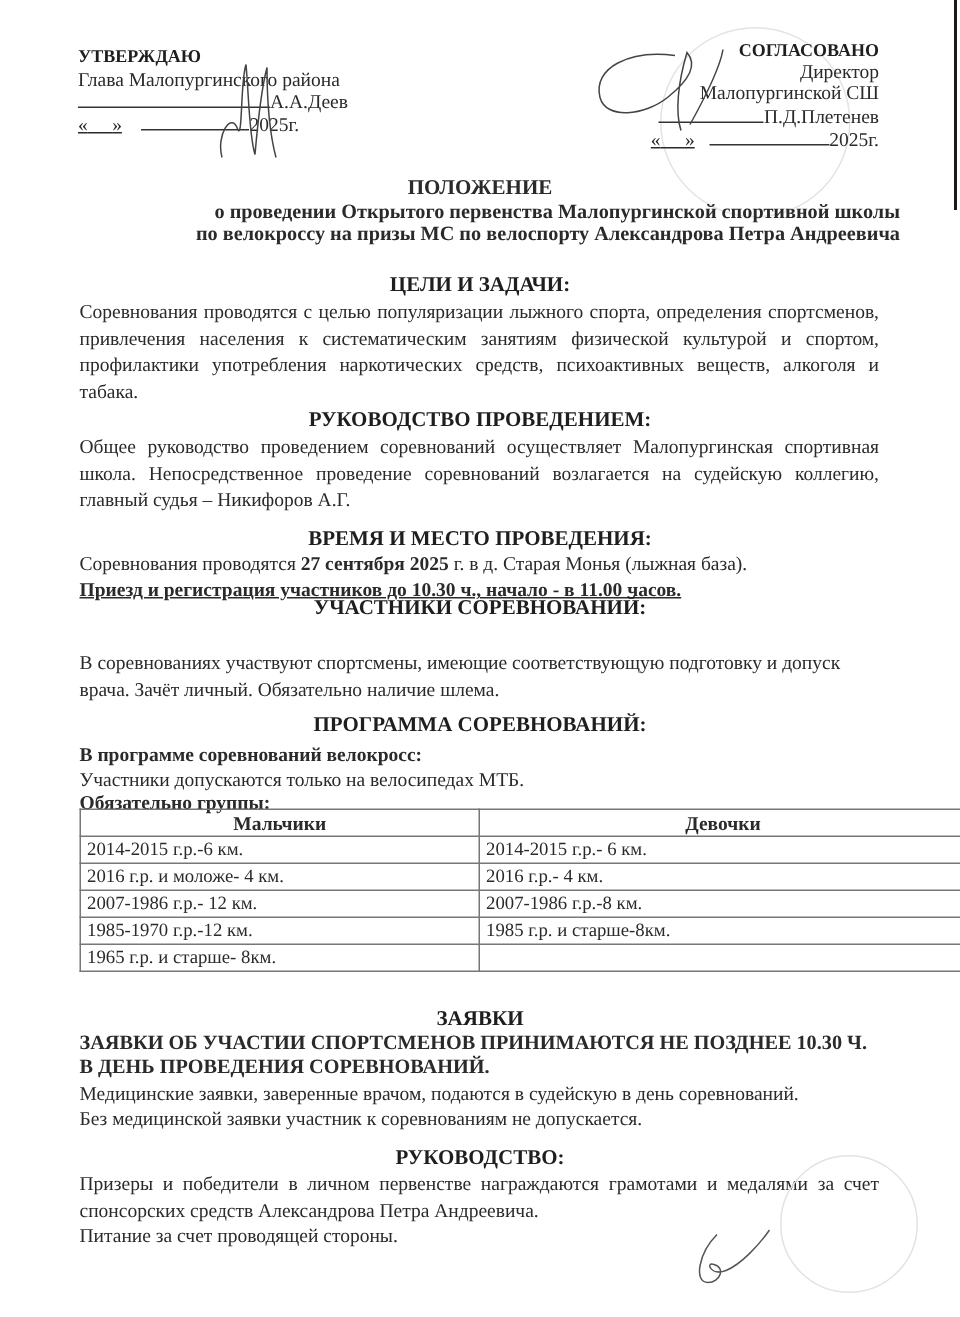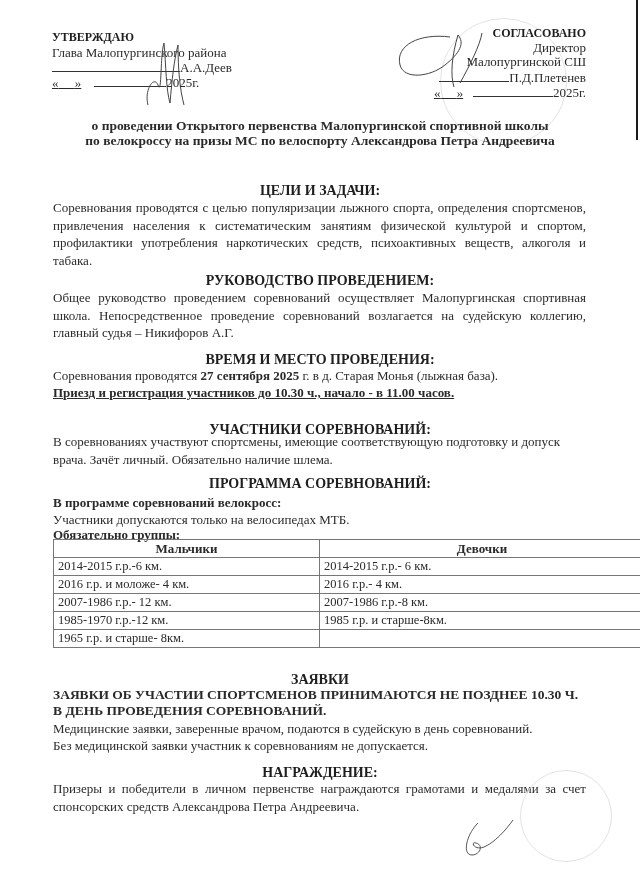--- a/index.html
+++ b/index.html
@@ -12,21 +12,21 @@
     .approve { position: absolute; left: 52px; top: 30px; line-height: 15px; }
     .approve .hd, .agree .hd { font-weight: bold; font-size: 12px; color: #1e1e1e; }
     .agree { position: absolute; right: 54px; top: 26px; text-align: right; line-height: 14.5px; }
     .sigline { display: inline-block; border-bottom: 1px solid #333; height: 11px; vertical-align: baseline; }
     .quote { text-decoration: underline; }
     .sig-scribble { position: absolute; pointer-events: none; }
     .stamp { position: absolute; border: 1px solid #e3e3e3; border-radius: 50%; pointer-events: none; }
 
     .title-block { position: absolute; left: 40px; width: 560px; top: 118px; text-align: center; font-weight: bold; line-height: 15px; }
     .title-block .t1 { font-size: 14px; }
-    .title-block .t2 { font-size: 13.5px; }
+    .title-block .t2 { font-size: 13.5px; text-align: right; }
 
     .section-h { position: absolute; left: 40px; width: 560px; text-align: center; font-weight: bold; font-size: 14px; color: #1e1e1e; }
     .para { position: absolute; left: 53px; width: 533px; line-height: 17.5px; font-size: 13px; }
     .justify { text-align: justify; }
     .bold { font-weight: bold; }
     .uline { text-decoration: underline; font-weight: bold; }
 
     table.groups { position: absolute; left: 53px; top: 539px; width: 592px; border-collapse: collapse; font-size: 12.5px; }
     table.groups th, table.groups td { border: 1px solid #777; height: 17px; padding: 0 4px; text-align: left; font-weight: normal; }
     table.groups th { text-align: center; font-weight: bold; font-size: 13px; }
@@ -54,35 +54,36 @@
     <div>Директор</div>
     <div>Малопургинской СШ</div>
     <div><span class="sigline" style="width:70px"></span><span>П.Д.Плетенев</span></div>
     <div><span class="quote"><span>«</span>&nbsp;&nbsp;&nbsp;&nbsp;&nbsp;<span>»</span></span>&nbsp;&nbsp;&nbsp;<span class="sigline" style="width:80px"></span><span>2025г.</span></div>
   </div>
   <svg class="sig-scribble" style="left:390px;top:25px" width="130" height="70" viewBox="0 0 130 70">
     <path d="M60 12 C 30 8, 5 20, 10 40 C 14 55, 40 52, 55 40 C 70 28, 75 18, 68 10 C 62 30, 60 50, 64 62 M70 58 C 80 40, 90 20, 92 8" fill="none" stroke="#444" stroke-width="1"></path>
   </svg>
 
   <div class="title-block">
+    <div class="t1">ПОЛОЖЕНИЕ</div>
     <div class="t2">о проведении Открытого первенства Малопургинской спортивной школы</div>
     <div class="t2">по велокроссу на призы МС по велоспорту Александрова Петра Андреевича</div>
   </div>
 
   <div class="section-h" style="top:183px">ЦЕЛИ И ЗАДАЧИ:</div>
   <div class="para justify" style="top:199px">Соревнования проводятся с целью популяризации лыжного спорта, определения спортсменов, привлечения населения к систематическим занятиям физической культурой и спортом, профилактики употребления наркотических средств, психоактивных веществ, алкоголя и табака.</div>
 
   <div class="section-h" style="top:273px">РУКОВОДСТВО ПРОВЕДЕНИЕМ:</div>
   <div class="para justify" style="top:289px">Общее руководство проведением соревнований осуществляет Малопургинская спортивная школа. Непосредственное проведение соревнований возлагается на судейскую коллегию, главный судья – Никифоров А.Г.</div>
 
   <div class="section-h" style="top:352px">ВРЕМЯ И МЕСТО ПРОВЕДЕНИЯ:</div>
   <div class="para" style="top:367px"><span>Соревнования проводятся </span><span class="bold">27 сентября 2025</span><span> г. в д. Старая Монья (лыжная база).</span></div>
   <div class="para uline" style="top:384px">Приезд и регистрация участников до 10.30 ч., начало -  в 11.00 часов.</div>
 
-  <div class="section-h" style="top:422px">УЧАСТНИКИ СОРЕВНОВАНИЙ:</div>
+  <div class="section-h" style="top:398px">УЧАСТНИКИ СОРЕВНОВАНИЙ:</div>
   <div class="para" style="top:433px">В соревнованиях участвуют спортсмены, имеющие соответствующую подготовку и допуск врача. Зачёт личный. Обязательно наличие шлема.</div>
 
   <div class="section-h" style="top:476px">ПРОГРАММА СОРЕВНОВАНИЙ:</div>
   <div class="para bold" style="top:494px">В программе соревнований велокросс:</div>
   <div class="para" style="top:511px">Участники допускаются только на велосипедах МТБ.</div>
   <div class="para bold" style="top:526px">Обязательно группы:</div>
 
   <table class="groups">
     <thead>
       <tr>
@@ -112,20 +113,21 @@
           <td></td>
         </tr>
     </tbody>
   </table>
 
   <div class="section-h" style="top:672px">ЗАЯВКИ</div>
   <div class="para bold" style="top:687px;font-size:13.5px;line-height:16px;">ЗАЯВКИ ОБ УЧАСТИИ СПОРТСМЕНОВ ПРИНИМАЮТСЯ НЕ ПОЗДНЕЕ 10.30 Ч. В ДЕНЬ ПРОВЕДЕНИЯ СОРЕВНОВАНИЙ.</div>
   <div class="para" style="top:720px">Медицинские заявки, заверенные врачом, подаются в  судейскую в день соревнований.</div>
   <div class="para" style="top:737px">Без медицинской заявки участник к соревнованиям не допускается.</div>
 
-  <div class="section-h" style="top:765px">НАГРАЖДЕНИЕ:</div>
+  <div class="section-h" style="top:765px">РУКОВОДСТВО:</div>
   <div class="para justify" style="top:780px">Призеры и победители в личном первенстве награждаются  грамотами и медалями  за счет спонсорских средств Александрова Петра Андреевича.</div>
+  <div class="para" style="top:815px">Питание за счет проводящей стороны.</div>
 
   <div class="stamp" style="left:520px;top:770px;width:90px;height:90px;"></div>
   <svg class="sig-scribble" style="left:458px;top:815px" width="60" height="45" viewBox="0 0 60 45">
     <path d="M20 8 C 8 20, 4 40, 14 40 C 22 40, 26 30, 18 28 C 12 26, 16 36, 26 32 C 36 28, 48 15, 55 5" fill="none" stroke="#555" stroke-width="1"></path>
   </svg>
 </div>
 
 </body></html>

